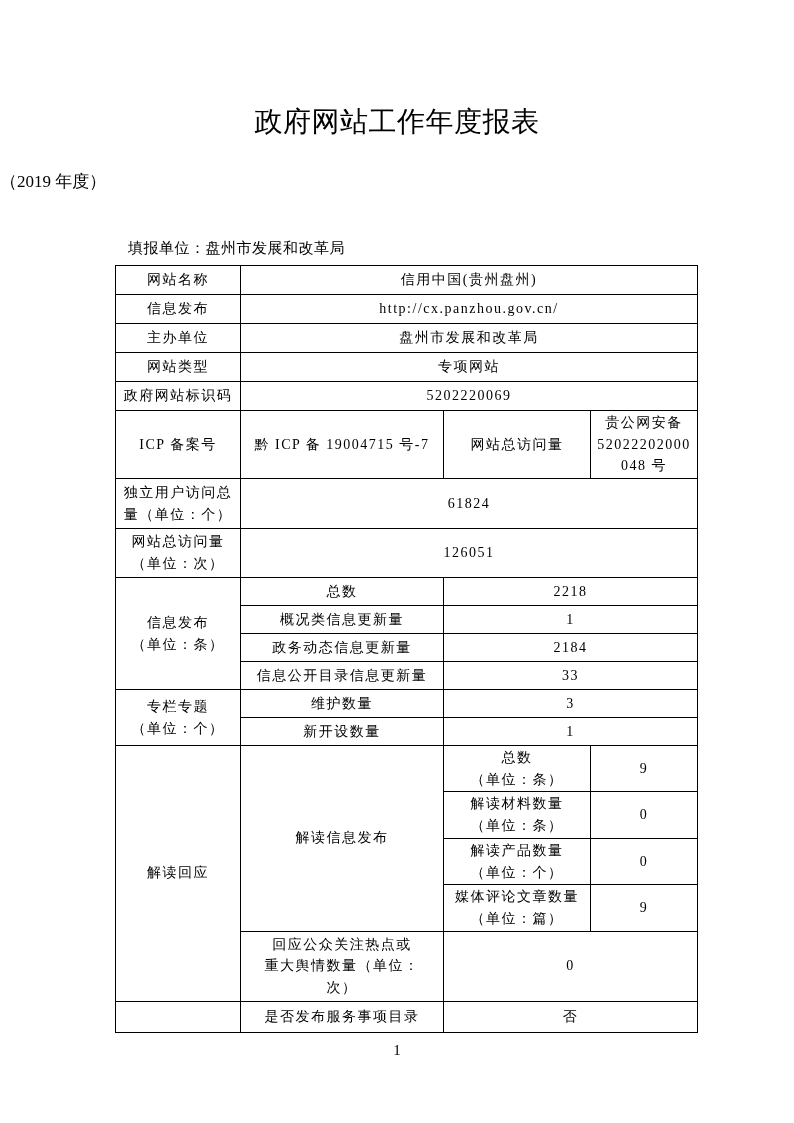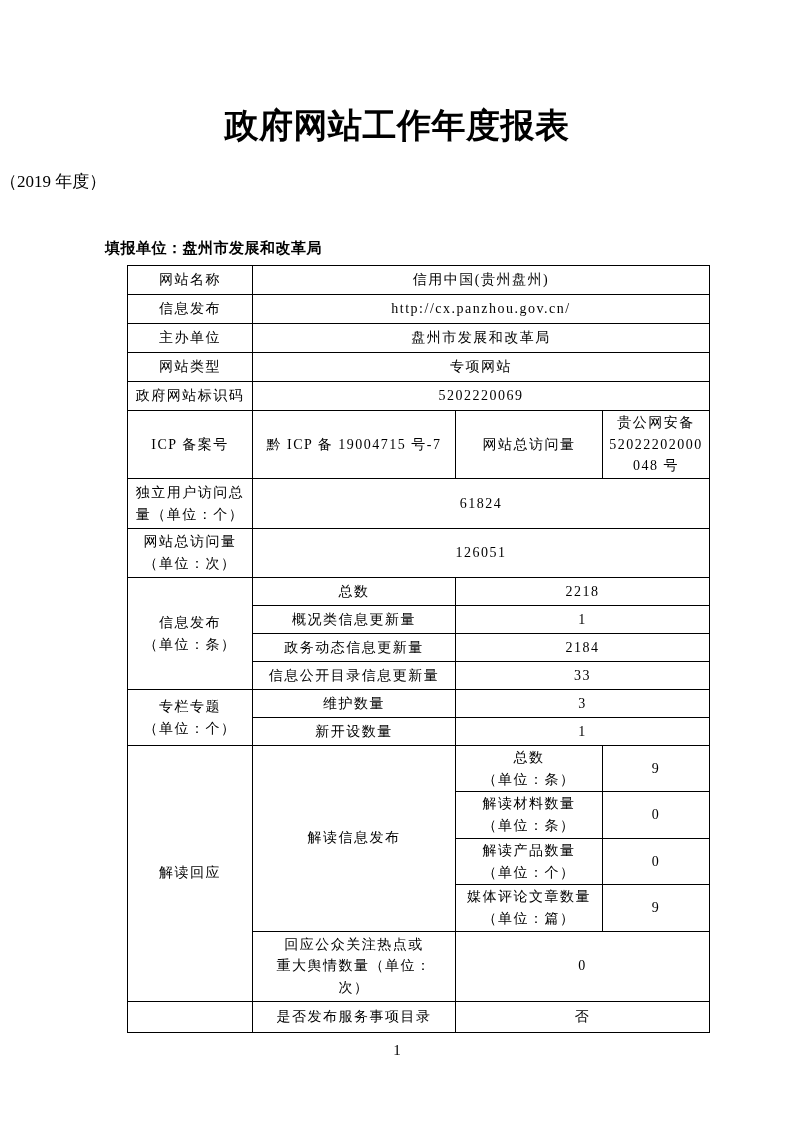--- a/index.html
+++ b/index.html
@@ -11,44 +11,44 @@
     color: #000000;
     font-family: "Liberation Serif", "DejaVu Serif", serif;
     overflow: hidden;
   }
   .doc-title {
     position: absolute;
     top: 103px;
     left: 0;
     width: 100%;
     text-align: center;
-    font-size: 34px;
-    font-weight: bold;
+    font-size: 28px;
+    font-weight: normal;
     letter-spacing: 0.5px;
   }
   .doc-subtitle {
     position: absolute;
     top: 170px;
     left: 0;
     width: 100%;
     text-align: left;
     font-size: 17px;
   }
   .reporting-unit {
     position: absolute;
     top: 239px;
-    left: 105px;
+    left: 128px;
     font-size: 15px;
-    font-weight: bold;
+    font-weight: normal;
     letter-spacing: 0.5px;
   }
   table.report {
     position: absolute;
     top: 265px;
-    left: 127px;
+    left: 115px;
     width: 582px;
     border-collapse: collapse;
     table-layout: fixed;
   }
   table.report td {
     border: 1px solid #000000;
     text-align: center;
     vertical-align: middle;
     font-size: 14px;
     letter-spacing: 1.5px;

